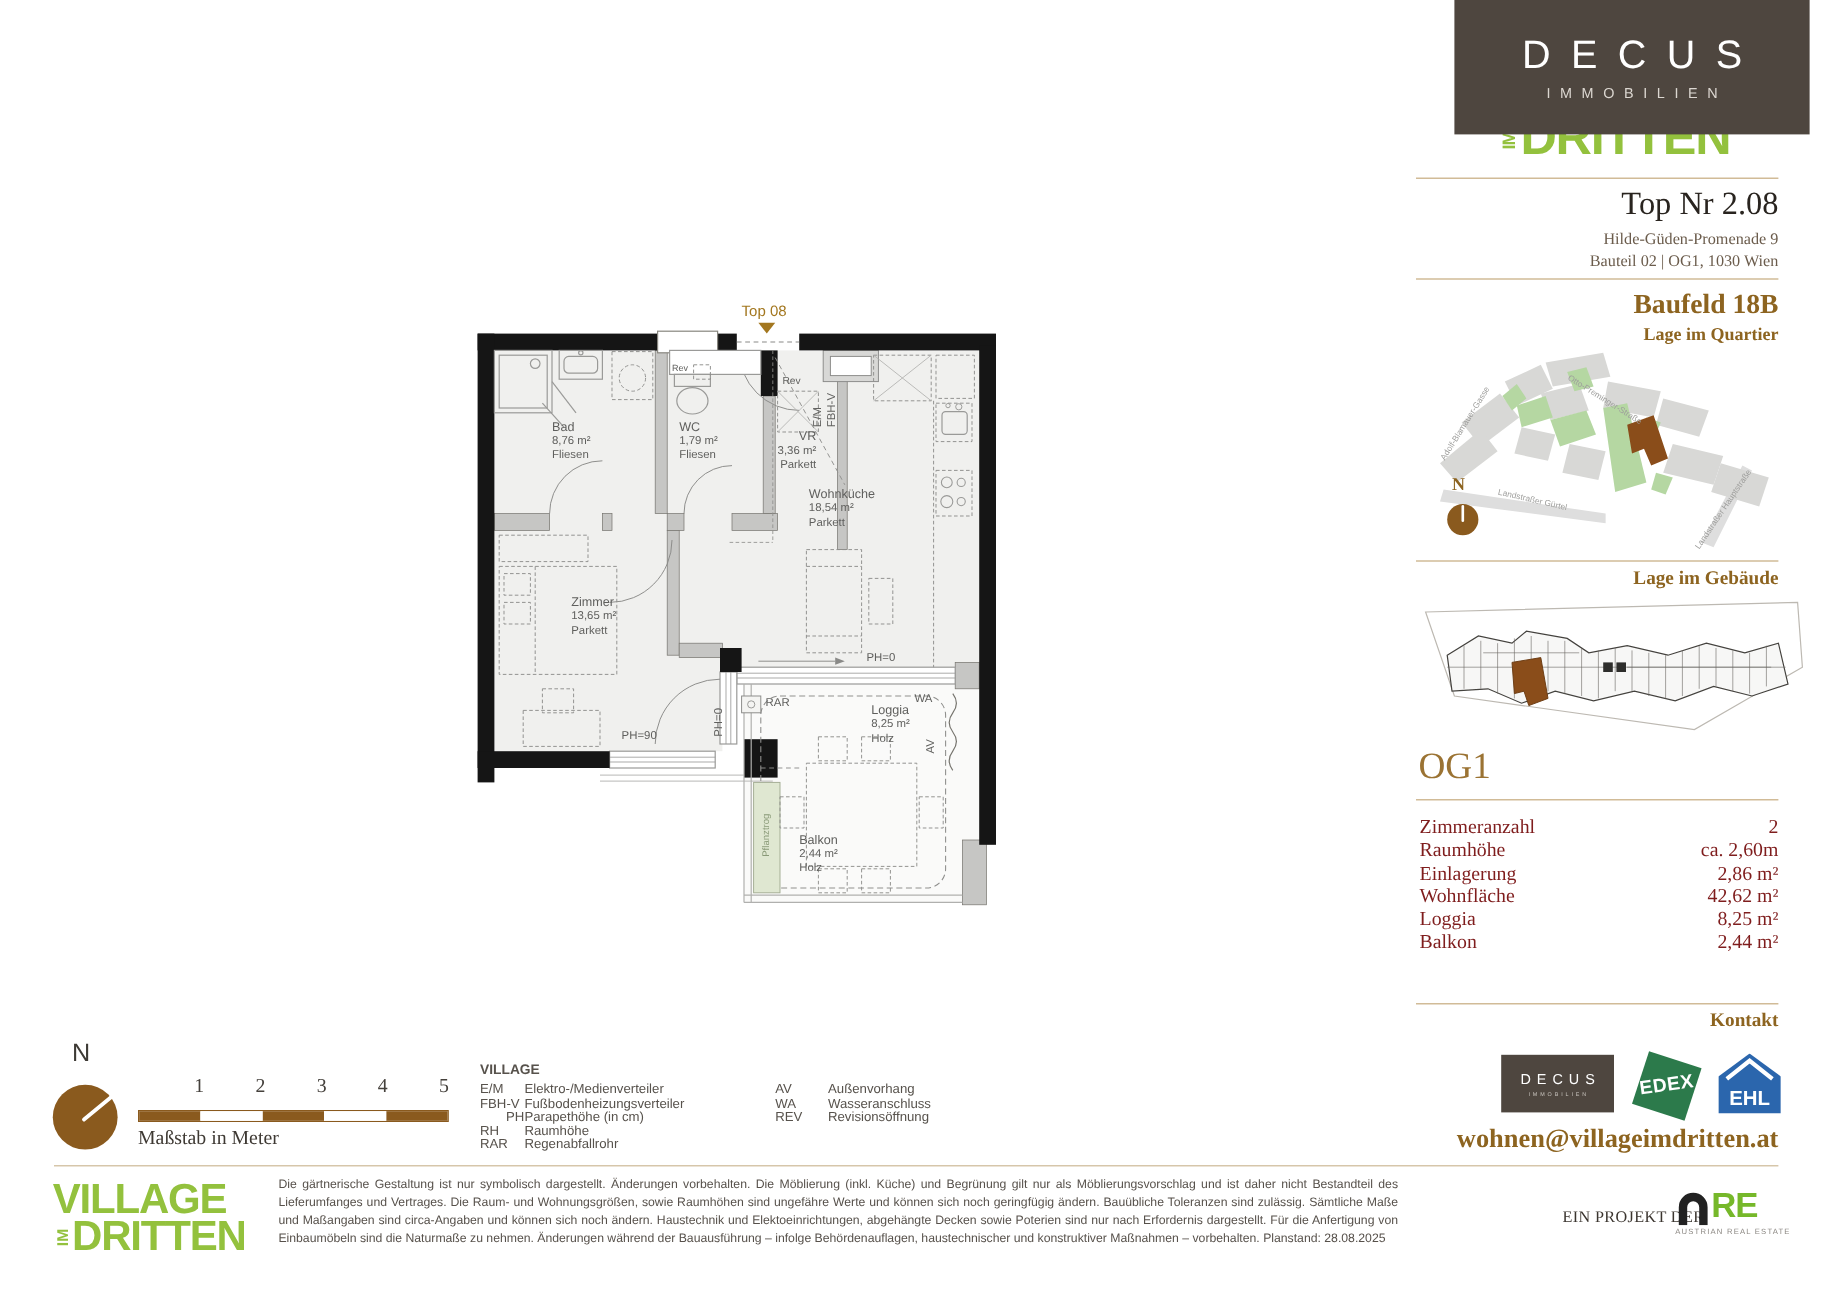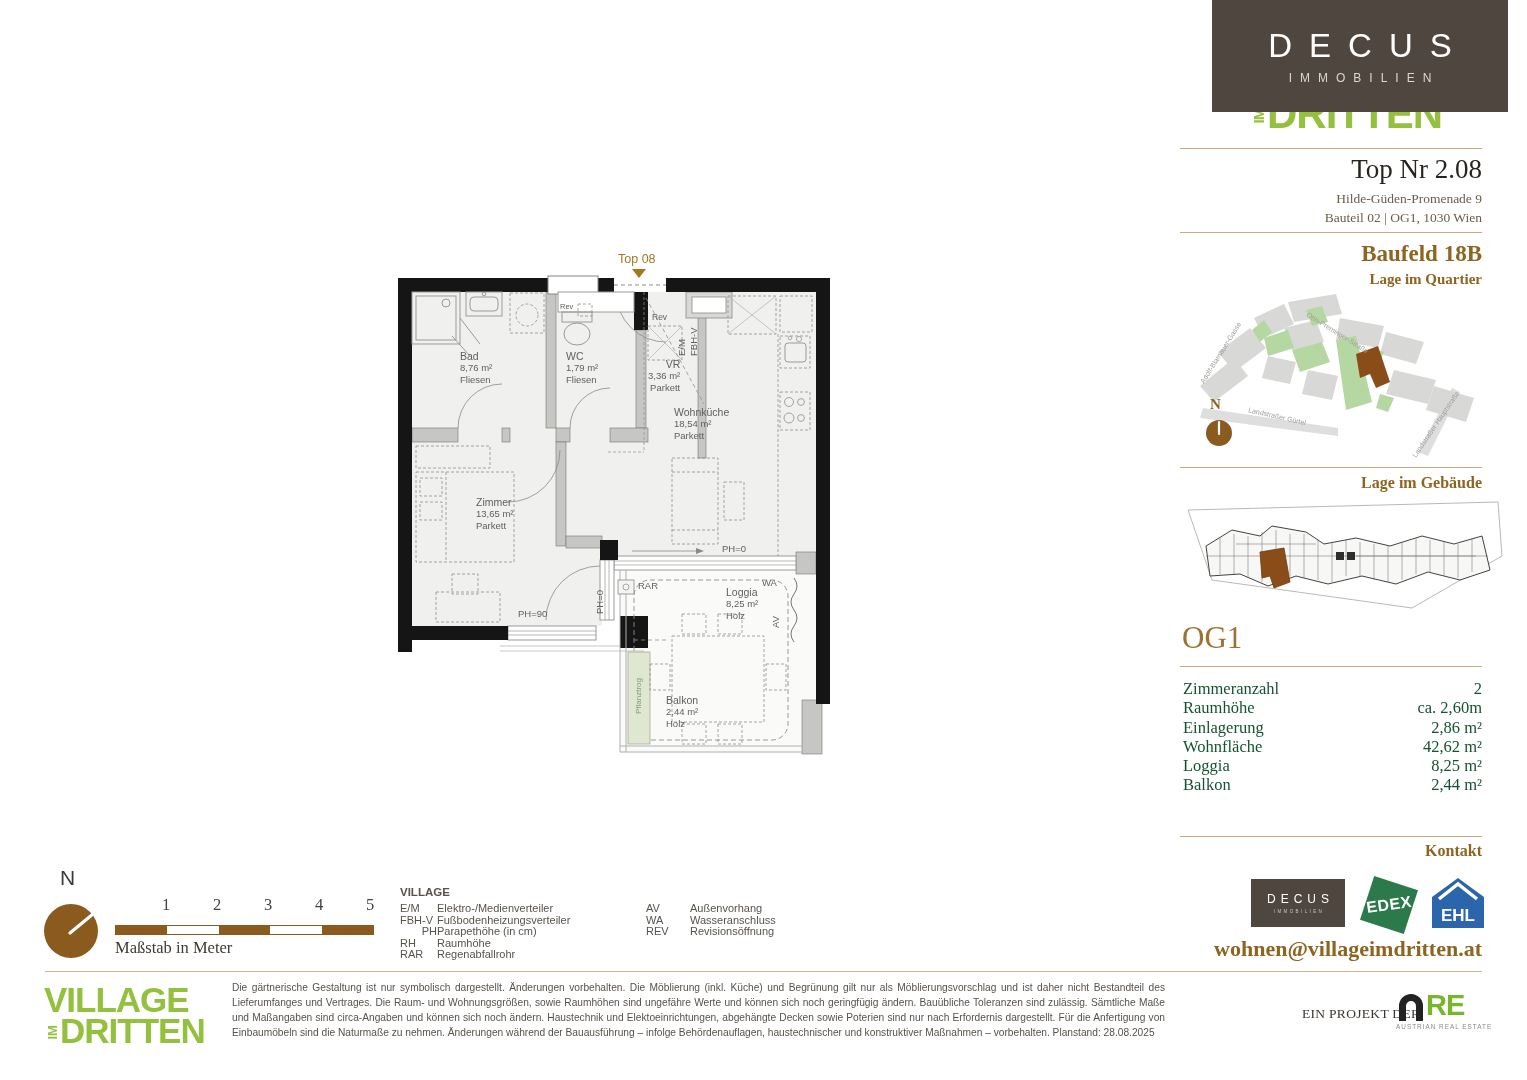--- a/index.html
+++ b/index.html
@@ -25,21 +25,21 @@
   .h-addr2{position:absolute;right:45px;top:210px;font-size:13.5px;color:#6b5c4c;}
   .h-baufeld{position:absolute;right:45px;top:241px;font-size:23px;font-weight:bold;}
   .h-quartier{position:absolute;right:45px;top:271px;font-size:15px;font-weight:bold;}
   .h-gebaeude{position:absolute;right:45px;top:474px;font-size:16px;font-weight:bold;}
   .h-og1{position:absolute;left:1182px;top:620px;font-size:31px;color:#9b7333;}
   .h-kontakt{position:absolute;right:45px;top:842px;font-size:16px;font-weight:bold;}
   .h-email{position:absolute;right:45px;top:936px;font-size:22px;font-weight:bold;}
 
   
   #details{position:absolute;left:1183px;top:679px;width:299px;font-family:"Liberation Serif",serif;
-           font-size:16.5px;color:#14532d;}
+           font-size:16.5px;color:#7f1d1d;}
   #details .row{display:flex;justify-content:space-between;line-height:19.3px;}
 
   
   #k-decus{position:absolute;left:1251px;top:879px;width:94px;height:48px;background:#4e463f;
            display:flex;flex-direction:column;align-items:center;justify-content:center;}
   #k-decus .d1{color:#fff;font-size:12px;letter-spacing:5px;padding-left:5px;}
   #k-decus .d2{color:#c9c4be;font-size:4.5px;letter-spacing:2.4px;padding-left:2px;margin-top:3px;}
   #k-edex{position:absolute;left:1366px;top:882px;width:46px;height:46px;background:#2c7a4b;transform:rotate(18deg);}
   #k-edex span{position:absolute;left:50%;top:50%;transform:translate(-50%,-50%) rotate(-26deg);
                color:#fff;font-weight:bold;font-size:16px;letter-spacing:0.5px;}

